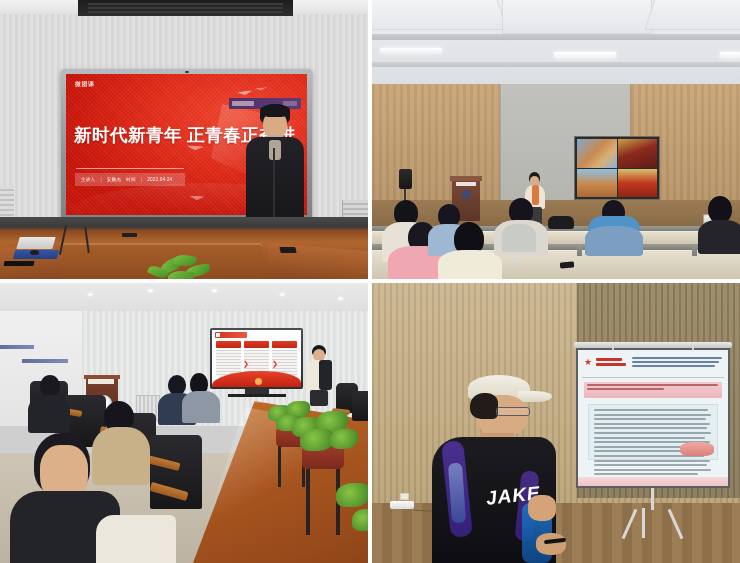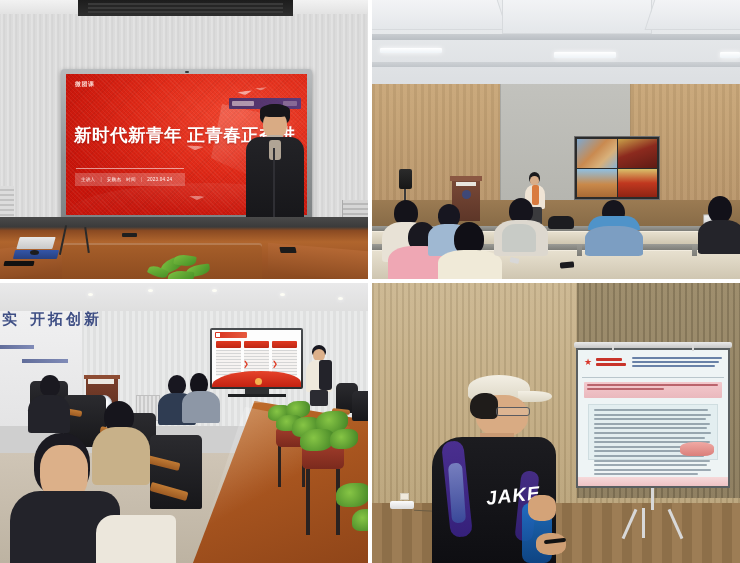--- a/index.html
+++ b/index.html
@@ -469,23 +469,20 @@
     <div class="scene">
       <div class="lay bl-ceiling"></div>
       <div class="bl-downlight" style="left:88px;top:10px;"></div>
       <div class="bl-downlight" style="left:148px;top:6px;"></div>
       <div class="bl-downlight" style="left:212px;top:6px;"></div>
       <div class="bl-downlight" style="left:280px;top:10px;"></div>
       <div class="bl-downlight" style="left:338px;top:14px;"></div>
 
       <div class="lay bl-wall"></div>
       <div class="lay bl-wall-left"></div>
-      <div class="lay bl-walltext">
-        <span>实</span><span class="w2">开拓创新</span>
-      </div>
       <div class="bl-wallbar" style="left:0;top:62px;width:34px;"></div>
       <div class="bl-wallbar" style="left:22px;top:76px;width:46px;"></div>
 
       <div class="lay bl-tv">
         <div class="bl-slide">
           <div class="lay bl-slide-hdr"></div>
           <div class="lay bl-slide-hdr-sq"></div>
           <div class="bl-cols">
             <div class="bl-col">
               <div class="bl-col-head"></div>

